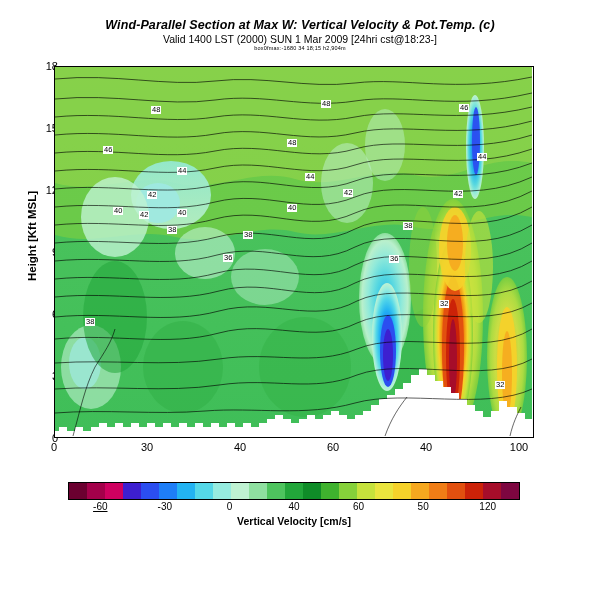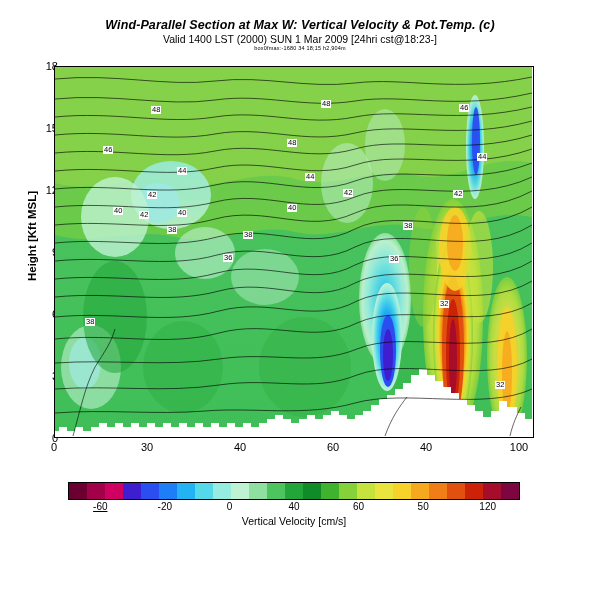--- a/index.html
+++ b/index.html
@@ -57,21 +57,21 @@
   
   .cbar-wrap{position:absolute;left:68px;top:482px;width:452px;height:18px;}
   .cbar{position:absolute;left:0;top:0;width:452px;height:18px;border:1px solid #000;box-sizing:border-box;display:flex;}
   .cbar .seg{flex:1 1 auto;height:100%;}
   .cbar-ticklabels{position:absolute;left:0;top:19px;width:452px;height:14px;}
   .cbar-ticklabels span{
     position:absolute;font-size:10px;color:#000;transform:translateX(-50%);
   }
   .cbar-title{
     position:absolute;left:68px;top:515px;width:452px;text-align:center;
-    font-size:10.5px;color:#000;font-weight:normal;
+    font-size:10.5px;color:#000;font-weight:bold;
   }
 
   .contour-label{
     position:absolute;font-size:7.5px;color:#000;
     background:#ffffff;padding:0 1px;line-height:8px;
     white-space:nowrap;
   }
 </style>
 </head>
 <body>
@@ -282,21 +282,21 @@
         <div class="seg" style="background: rgb(246, 210, 42);"></div>
         <div class="seg" style="background: rgb(246, 168, 31);"></div>
         <div class="seg" style="background: rgb(240, 125, 22);"></div>
         <div class="seg" style="background: rgb(226, 80, 15);"></div>
         <div class="seg" style="background: rgb(204, 34, 8);"></div>
         <div class="seg" style="background: rgb(166, 13, 42);"></div>
         <div class="seg" style="background: rgb(125, 6, 64);"></div>
       </div>
     <div class="cbar-ticklabels" id="cbar-ticks">
         <span style="left: 32.2857px; text-decoration: underline;">-60</span>
-        <span style="left: 96.8571px;">-20</span>
+        <span style="left: 96.8571px;">-30</span>
         <span style="left: 161.429px;">0</span>
         <span style="left: 226px;">40</span>
         <span style="left: 290.571px;">60</span>
         <span style="left: 355.143px;">50</span>
         <span style="left: 419.714px;">120</span>
       </div>
   </div>
   <div class="cbar-title">Vertical Velocity [cm/s]</div>
 
 </div>

